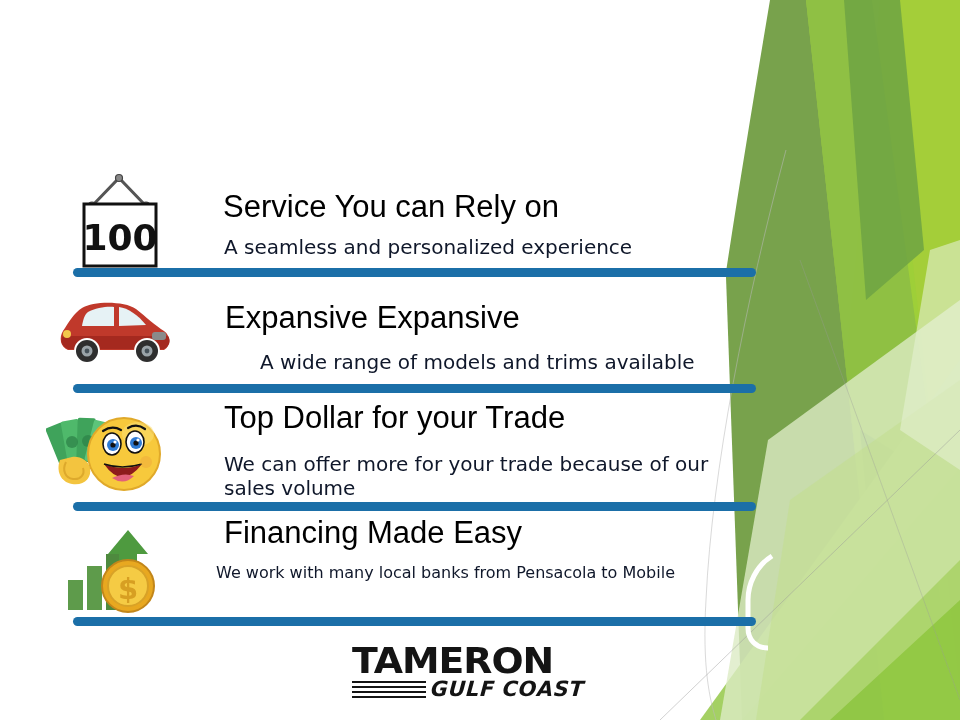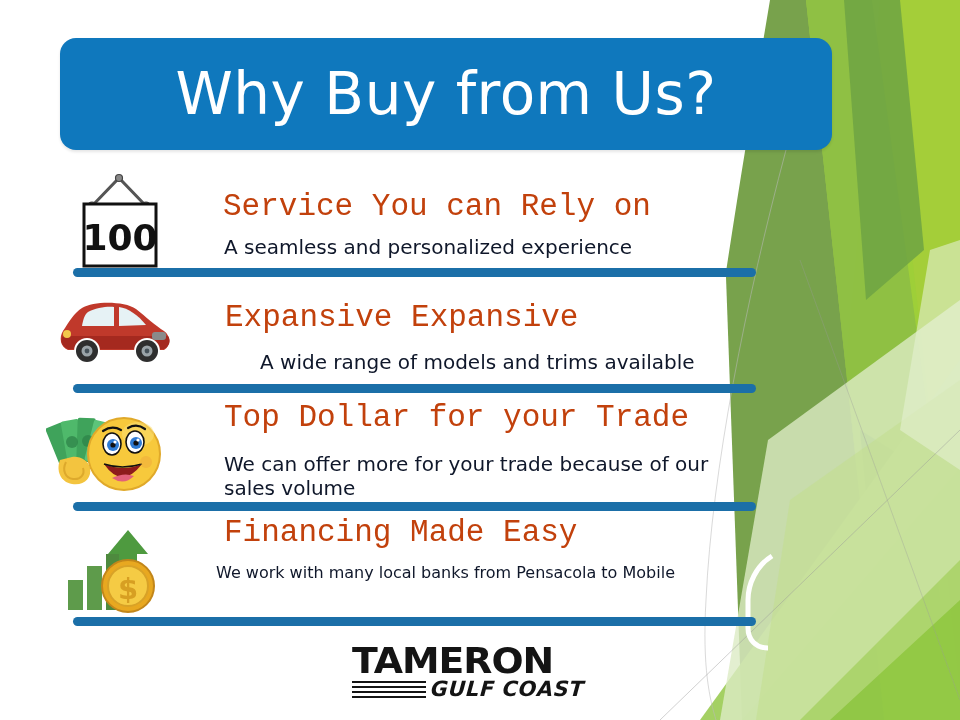--- a/index.html
+++ b/index.html
@@ -28,22 +28,22 @@
     font-family:"DejaVu Sans", sans-serif;
     font-weight:400;letter-spacing:.5px;white-space:nowrap;
   }
 
   
   .row{position:absolute;left:0;}
   .icon-box{
     position:absolute;display:flex;align-items:center;justify-content:center;
   }
   .r-head{
-    position:absolute;color:#c2410c;
-    font-family:Liberation Mono, monospace;
+    position:absolute;color:#000000;
+    font-family:Liberation Sans, sans-serif;
     font-weight:400;white-space:nowrap;
   }
   .r-sub{
     position:absolute;color:#0f172a;
     font-family:"DejaVu Sans", sans-serif;
     font-weight:400;
   }
   .divider{
     position:absolute;height:9px;background:#1B6FA8;border-radius:5px;
   }
@@ -95,23 +95,20 @@
     <path d="M0,0 L770,0 C740,180 700,420 690,560 C684,640 690,690 700,720 L0,720 Z" fill="#ffffff"></path>
     <path d="M0,0 L760,0 C734,170 700,410 690,552 C682,636 688,690 698,720 L0,720 Z" fill="#ffffff"></path>
 
     <path d="M786,150 C746,300 712,470 706,600 C702,668 710,700 716,720" fill="none" stroke="#b9b9b9" stroke-width="1" opacity="0.55"></path>
     <path d="M660,720 L960,430" fill="none" stroke="#9a9a9a" stroke-width="1" opacity="0.45"></path>
     <path d="M800,260 L960,700" fill="none" stroke="#9a9a9a" stroke-width="1" opacity="0.35"></path>
 
     <path d="M772,556 C756,566 748,584 748,600 L748,628 C748,640 756,648 768,648" fill="none" stroke="#ffffff" stroke-width="5"></path>
   </svg>
 
-  <div id="title-banner">
-    <div id="title-text">Why Buy from Us?</div>
-  </div>
 
   <div class="row">
     <div class="icon-box" style="left:74px;top:172px;width:92px;height:98px;">
       <svg viewBox="0 0 92 98" width="92" height="98">
 
         <path d="M18,34 L45,6 L72,34" fill="none" stroke="#555" stroke-width="3"></path>
         <circle cx="45" cy="6" r="3.5" fill="#888" stroke="#444" stroke-width="1.2"></circle>
         <circle cx="18" cy="34" r="4" fill="#888" stroke="#444" stroke-width="1.2"></circle>
         <circle cx="72" cy="34" r="4" fill="#888" stroke="#444" stroke-width="1.2"></circle>
 

